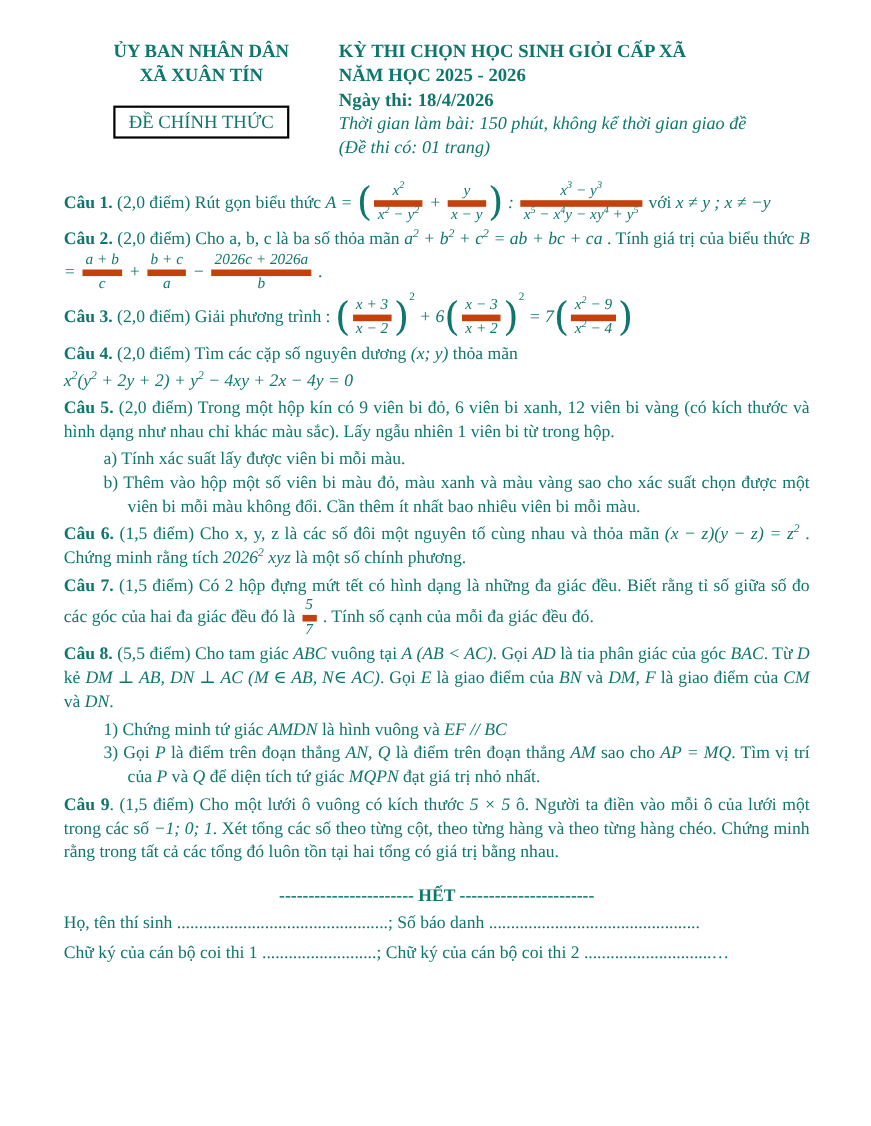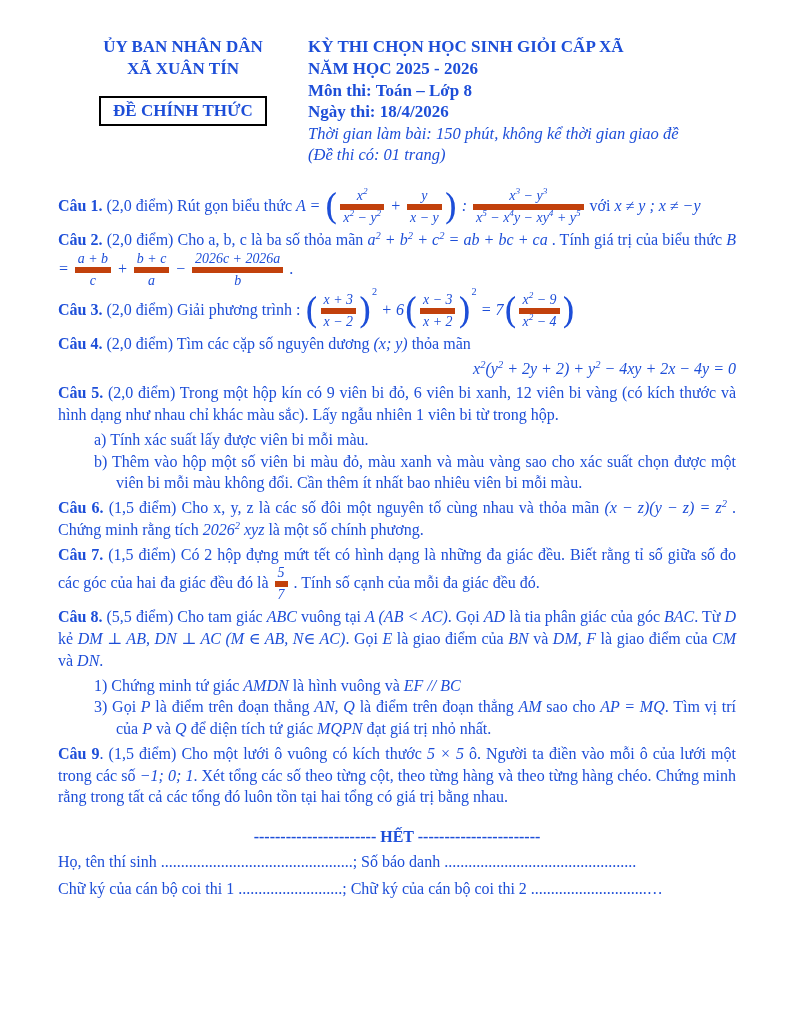--- a/index.html
+++ b/index.html
@@ -1,35 +1,35 @@
 <!DOCTYPE html>
 <html><head>
 <meta charset="utf-8">
 <style>
   html,body { margin:0; padding:0; background:#ffffff; }
   .page {
     width:792px; height:905px; box-sizing:border-box;
     padding:36px 56px 0 58px;
     font-family:"Liberation Serif","DejaVu Serif",serif;
-    font-size:16px; color:#1d4ed8; background:#fff;
+    font-size:16px; color:#0f766e; background:#fff;
     overflow:hidden;
     border-radius:30px;
   }
   .header { display:flex; }
   .h-left { width:250px; text-align:center; }
   .h-right { flex:1; }
   .h-bold { font-weight:bold; font-size:17px; line-height:1.28; }
   .h-italic { font-style:italic; font-size:16.5px; line-height:1.3; }
   .exam-box {
     display:inline-block; border:2px solid #000;
-    padding:3px 12px; font-weight:bold; font-size:17px; margin-top:16px;
+    padding:3px 12px; font-weight:normal; font-size:17px; margin-top:16px;
   }
   .doc-body { margin-top:22px; }
   .para { text-align:justify; margin:3px 0; line-height:1.36; }
-  .line-center { text-align:right; margin:2px 0; line-height:1.36; }
+  .line-center { text-align:left; margin:2px 0; line-height:1.36; }
   .list-item { text-align:justify; padding-left:58px; text-indent:-22px; line-height:1.36; }
   .seg-b { font-weight:bold; }
   .seg-i { font-style:italic; }
   sup { font-size:66%; line-height:0; }
   .frac {
     display:inline-block; vertical-align:middle; text-align:center;
     font-style:italic; font-size:87%; line-height:1.15; margin:0 2px; text-indent:0;
   }
   .frac .fnum, .frac .fden { display:block; padding:0 3px; }
   .frac .fden { border-top:6px solid #c2410c; }
@@ -52,21 +52,20 @@
     <div class="h-left">
       <div class="h-bold">ỦY BAN NHÂN DÂN</div>
       <div class="h-bold">XÃ XUÂN TÍN</div>
       <div>
         <span class="exam-box">ĐỀ CHÍNH THỨC</span>
       </div>
     </div>
     <div class="h-right">
       <div class="h-bold">KỲ THI CHỌN HỌC SINH GIỎI CẤP XÃ</div>
       <div class="h-bold">NĂM HỌC 2025 - 2026</div>
-      <div class="h-bold">Môn thi: Toán – Lớp 8</div>
       <div class="h-bold">Ngày thi: 18/4/2026</div>
       <div class="h-italic">Thời gian làm bài: 150 phút, không kể thời gian giao đề</div>
       <div class="h-italic">(Đề thi có: 01 trang)</div>
     </div>
   </div>
 
   <div class="doc-body">
       <div class="para"><span class="seg-b">Câu 1.</span><span> (2,0 điểm) Rút gọn biểu thức </span><span class="seg-i">A = </span><span class="big">(</span><span class="frac"><span class="fnum">x<sup>2</sup></span><span class="fden">x<sup>2</sup> − y<sup>2</sup></span></span><span class="seg-i"> + </span><span class="frac"><span class="fnum">y</span><span class="fden">x − y</span></span><span class="big">)</span><span class="seg-i"> : </span><span class="frac"><span class="fnum">x<sup>3</sup> − y<sup>3</sup></span><span class="fden">x<sup>5</sup> − x<sup>4</sup>y − xy<sup>4</sup> + y<sup>5</sup></span></span><span> với </span><span class="seg-i">x ≠ y ; x ≠ −y</span></div>
       <div class="para"><span class="seg-b">Câu 2.</span><span> (2,0 điểm)  Cho a, b, c là ba số thỏa mãn </span><span class="seg-i">a<sup>2</sup> + b<sup>2</sup> + c<sup>2</sup> = ab + bc + ca</span><span> . Tính giá trị của biểu thức </span><span class="seg-i">B = </span><span class="frac"><span class="fnum">a + b</span><span class="fden">c</span></span><span class="seg-i"> + </span><span class="frac"><span class="fnum">b + c</span><span class="fden">a</span></span><span class="seg-i"> − </span><span class="frac"><span class="fnum">2026c + 2026a</span><span class="fden">b</span></span><span> .</span></div>
       <div class="para"><span class="seg-b">Câu 3.</span><span> (2,0 điểm)  Giải phương trình :  </span><span class="big">(</span><span class="frac"><span class="fnum">x + 3</span><span class="fden">x − 2</span></span><span class="big">)</span><span class="psup">2</span><span class="seg-i"> + 6</span><span class="big">(</span><span class="frac"><span class="fnum">x − 3</span><span class="fden">x + 2</span></span><span class="big">)</span><span class="psup">2</span><span class="seg-i"> = 7</span><span class="big">(</span><span class="frac"><span class="fnum">x<sup>2</sup> − 9</span><span class="fden">x<sup>2</sup> − 4</span></span><span class="big">)</span></div>

